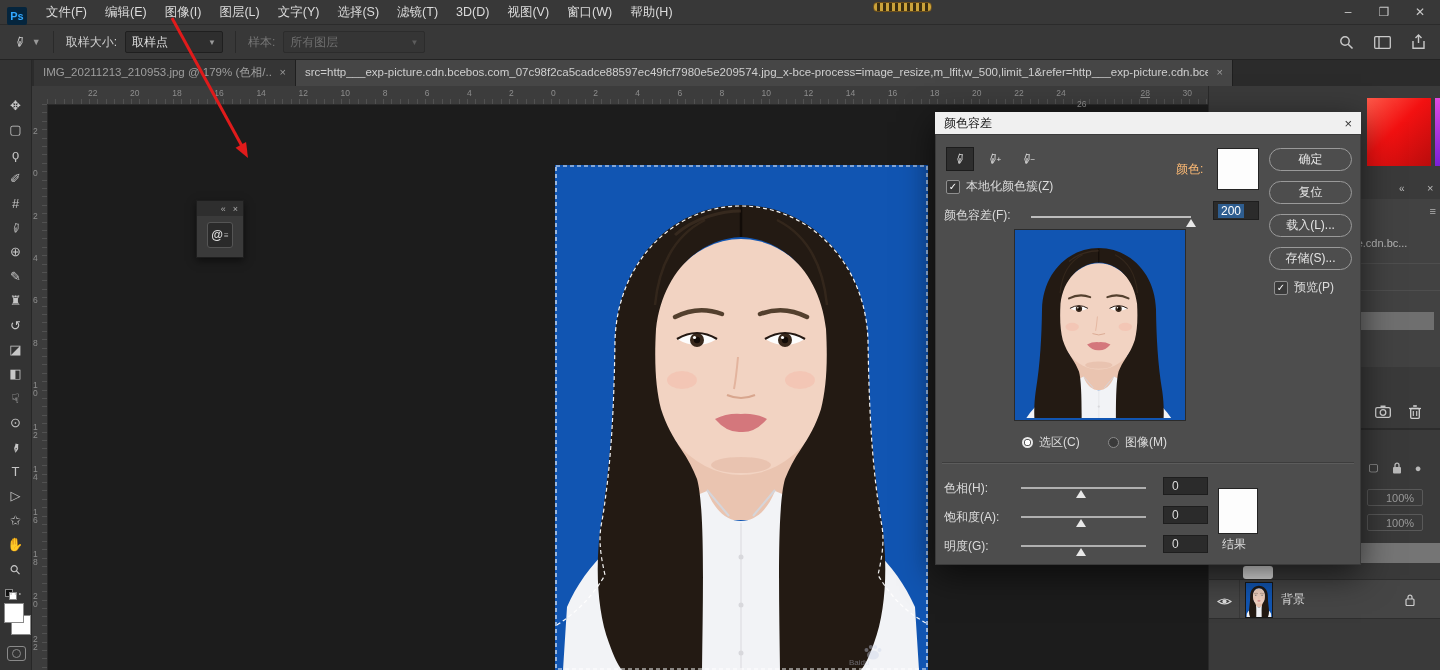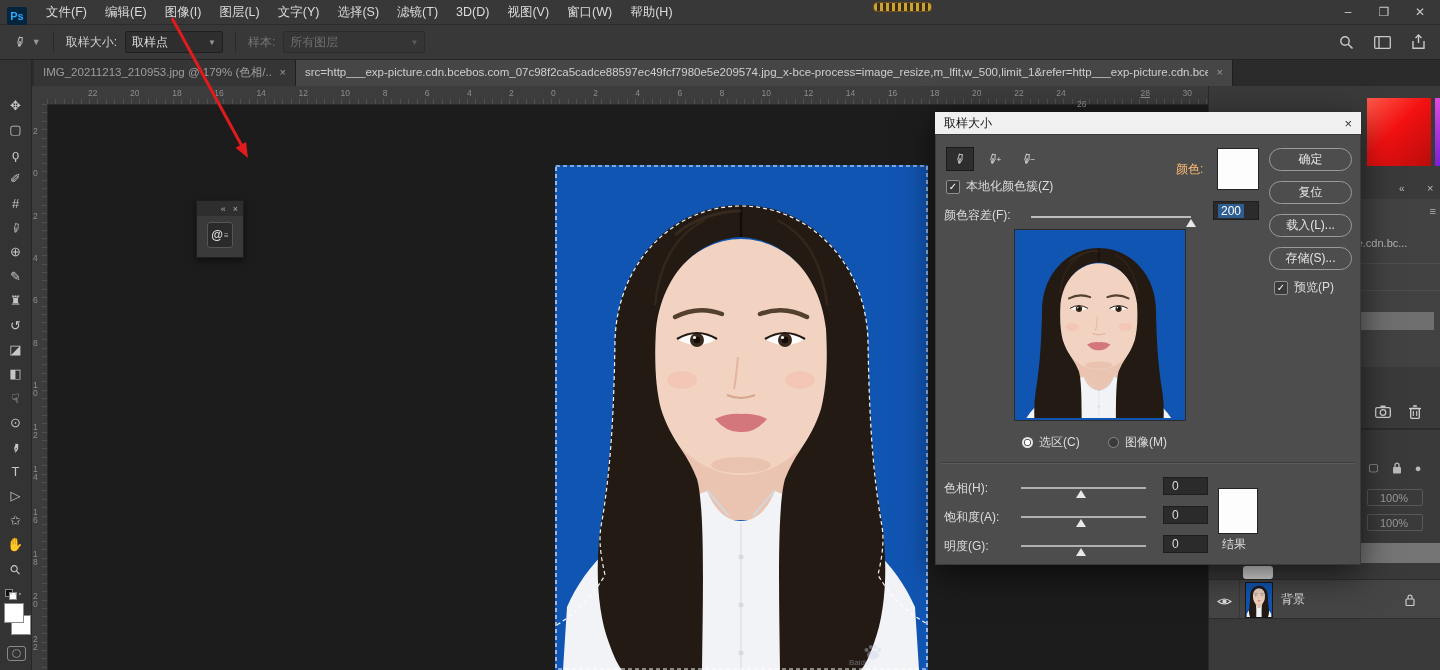--- a/index.html
+++ b/index.html
@@ -87,21 +87,21 @@
   #docpanel{position:absolute;left:138px;top:114px;width:94px;height:168px;background:#424242;border-left:1px solid #2e2e2e;}
   #docpanel .menu-ico{position:absolute;right:6px;top:6px;color:#b5b5b5;font-size:11px;}
   #docname{position:absolute;left:5px;top:38px;font-size:11px;color:#b5b5b5;white-space:nowrap;}
   .docline{position:absolute;left:0;width:94px;height:1px;background:#4e4e4e;}
   #docbar{position:absolute;left:0px;top:113px;width:86px;height:18px;background:#6f6f6f;}
   #histicons{position:absolute;left:166px;top:320px;display:flex;gap:18px;}
   #layersdiv{position:absolute;left:0;top:343px;right:0;height:2px;background:#2c2c2c;}
   #lockrow{position:absolute;left:137px;top:376px;display:flex;gap:13px;align-items:center;color:#b9b9b9;font-size:11px;}
   .partrow{position:absolute;font-size:11px;color:#9a9a9a;}
   .partbox{position:absolute;width:56px;height:17px;border:1px solid #595959;border-radius:2px;font-size:11px;color:#9a9a9a;
-           display:flex;align-items:center;padding-left:12px;box-sizing:border-box;}
+           display:flex;align-items:center;padding-left:18px;box-sizing:border-box;}
   #lightbar2{position:absolute;left:77px;top:458px;width:155px;height:20px;background:#757575;}
   #thumbsliver{position:absolute;left:34px;top:481px;width:30px;height:13px;background:#e2e2e2;border-radius:3px;}
   #bgrow{position:absolute;left:0;top:494px;right:0;height:38px;background:#454545;border-top:1px solid #2e2e2e;border-bottom:1px solid #2e2e2e;}
   #bgrow .eyebox{position:absolute;left:8px;top:13px;}
   #bgrow .rowdiv{position:absolute;left:30px;top:0;bottom:0;width:1px;background:#393939;}
   #bgrow .lthumb{position:absolute;left:36px;top:2px;width:26px;height:34px;border:1px solid #181818;}
   #bgrow .lname{position:absolute;left:72px;top:11px;font-size:12px;color:#ddd;}
   #bgrow .llock{position:absolute;left:196px;top:12px;}
 
   
@@ -445,21 +445,21 @@
         <svg width="10" height="12" viewBox="0 0 10 12">
           <rect x="1" y="5" width="8" height="6.5" rx="1" fill="none" stroke="#ccc" stroke-width="1.2"></rect>
           <path d="M3,5 V3.2 A2,2 0 0 1 7,3.2 V5" stroke="#ccc" stroke-width="1.2" fill="none"></path>
         </svg>
       </span>
     </div>
   </div>
 
   <div id="dialog">
     <div id="dlg-title">
-      <span class="t">取样大小</span>
+      <span class="t">颜色容差</span>
       <span class="x">×</span>
     </div>
     <div id="dlg-body">
       <div class="dropper active" style="left:10px">
           <span>✑</span>
         </div>
       <div class="dropper" style="left:44px">
           <span>✑</span>
           <sub>+</sub>
         </div>

